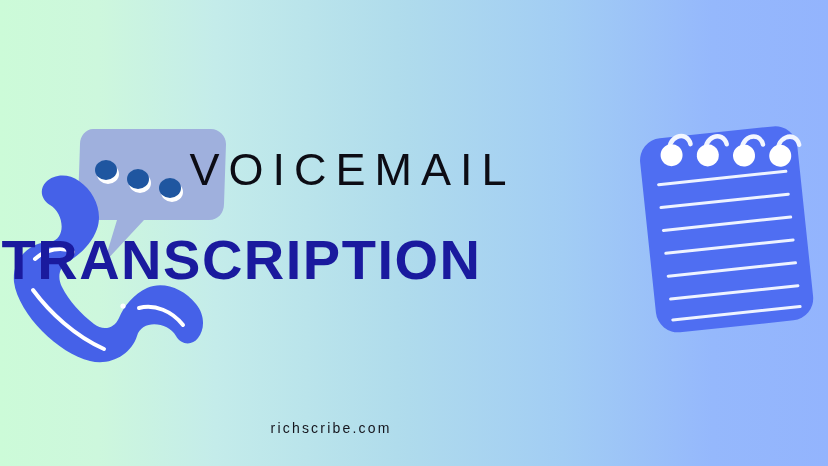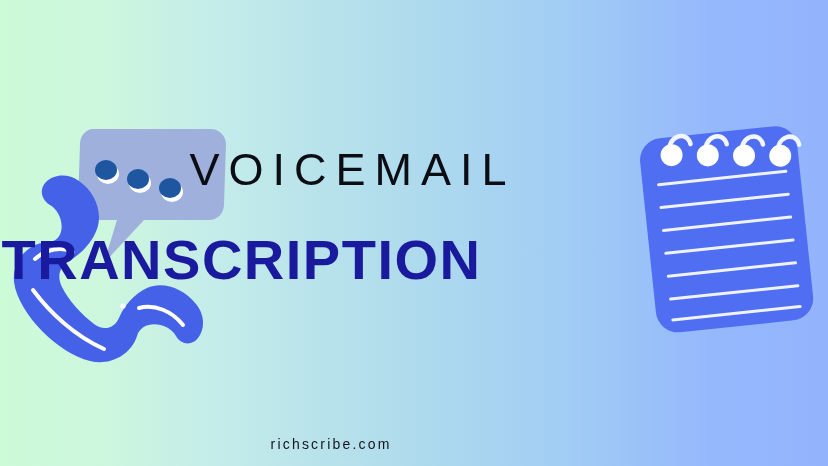--- a/index.html
+++ b/index.html
@@ -66,21 +66,21 @@
     font-weight: 700;
     letter-spacing: 1.5px;
     color: #1a1a9e;
     text-indent: 1.5px;
     line-height: 64px;
     white-space: nowrap;
   }
   .footer-url {
     position: absolute;
     left: 0;
-    top: 434px;
+    top: 418px;
     width: 660px;
     text-align: center;
     font-family: "Liberation Sans", sans-serif;
     font-size: 14px;
     font-weight: 400;
     letter-spacing: 2.2px;
     text-indent: 2.2px;
     color: #15151d;
     line-height: 20px;
     white-space: nowrap;

